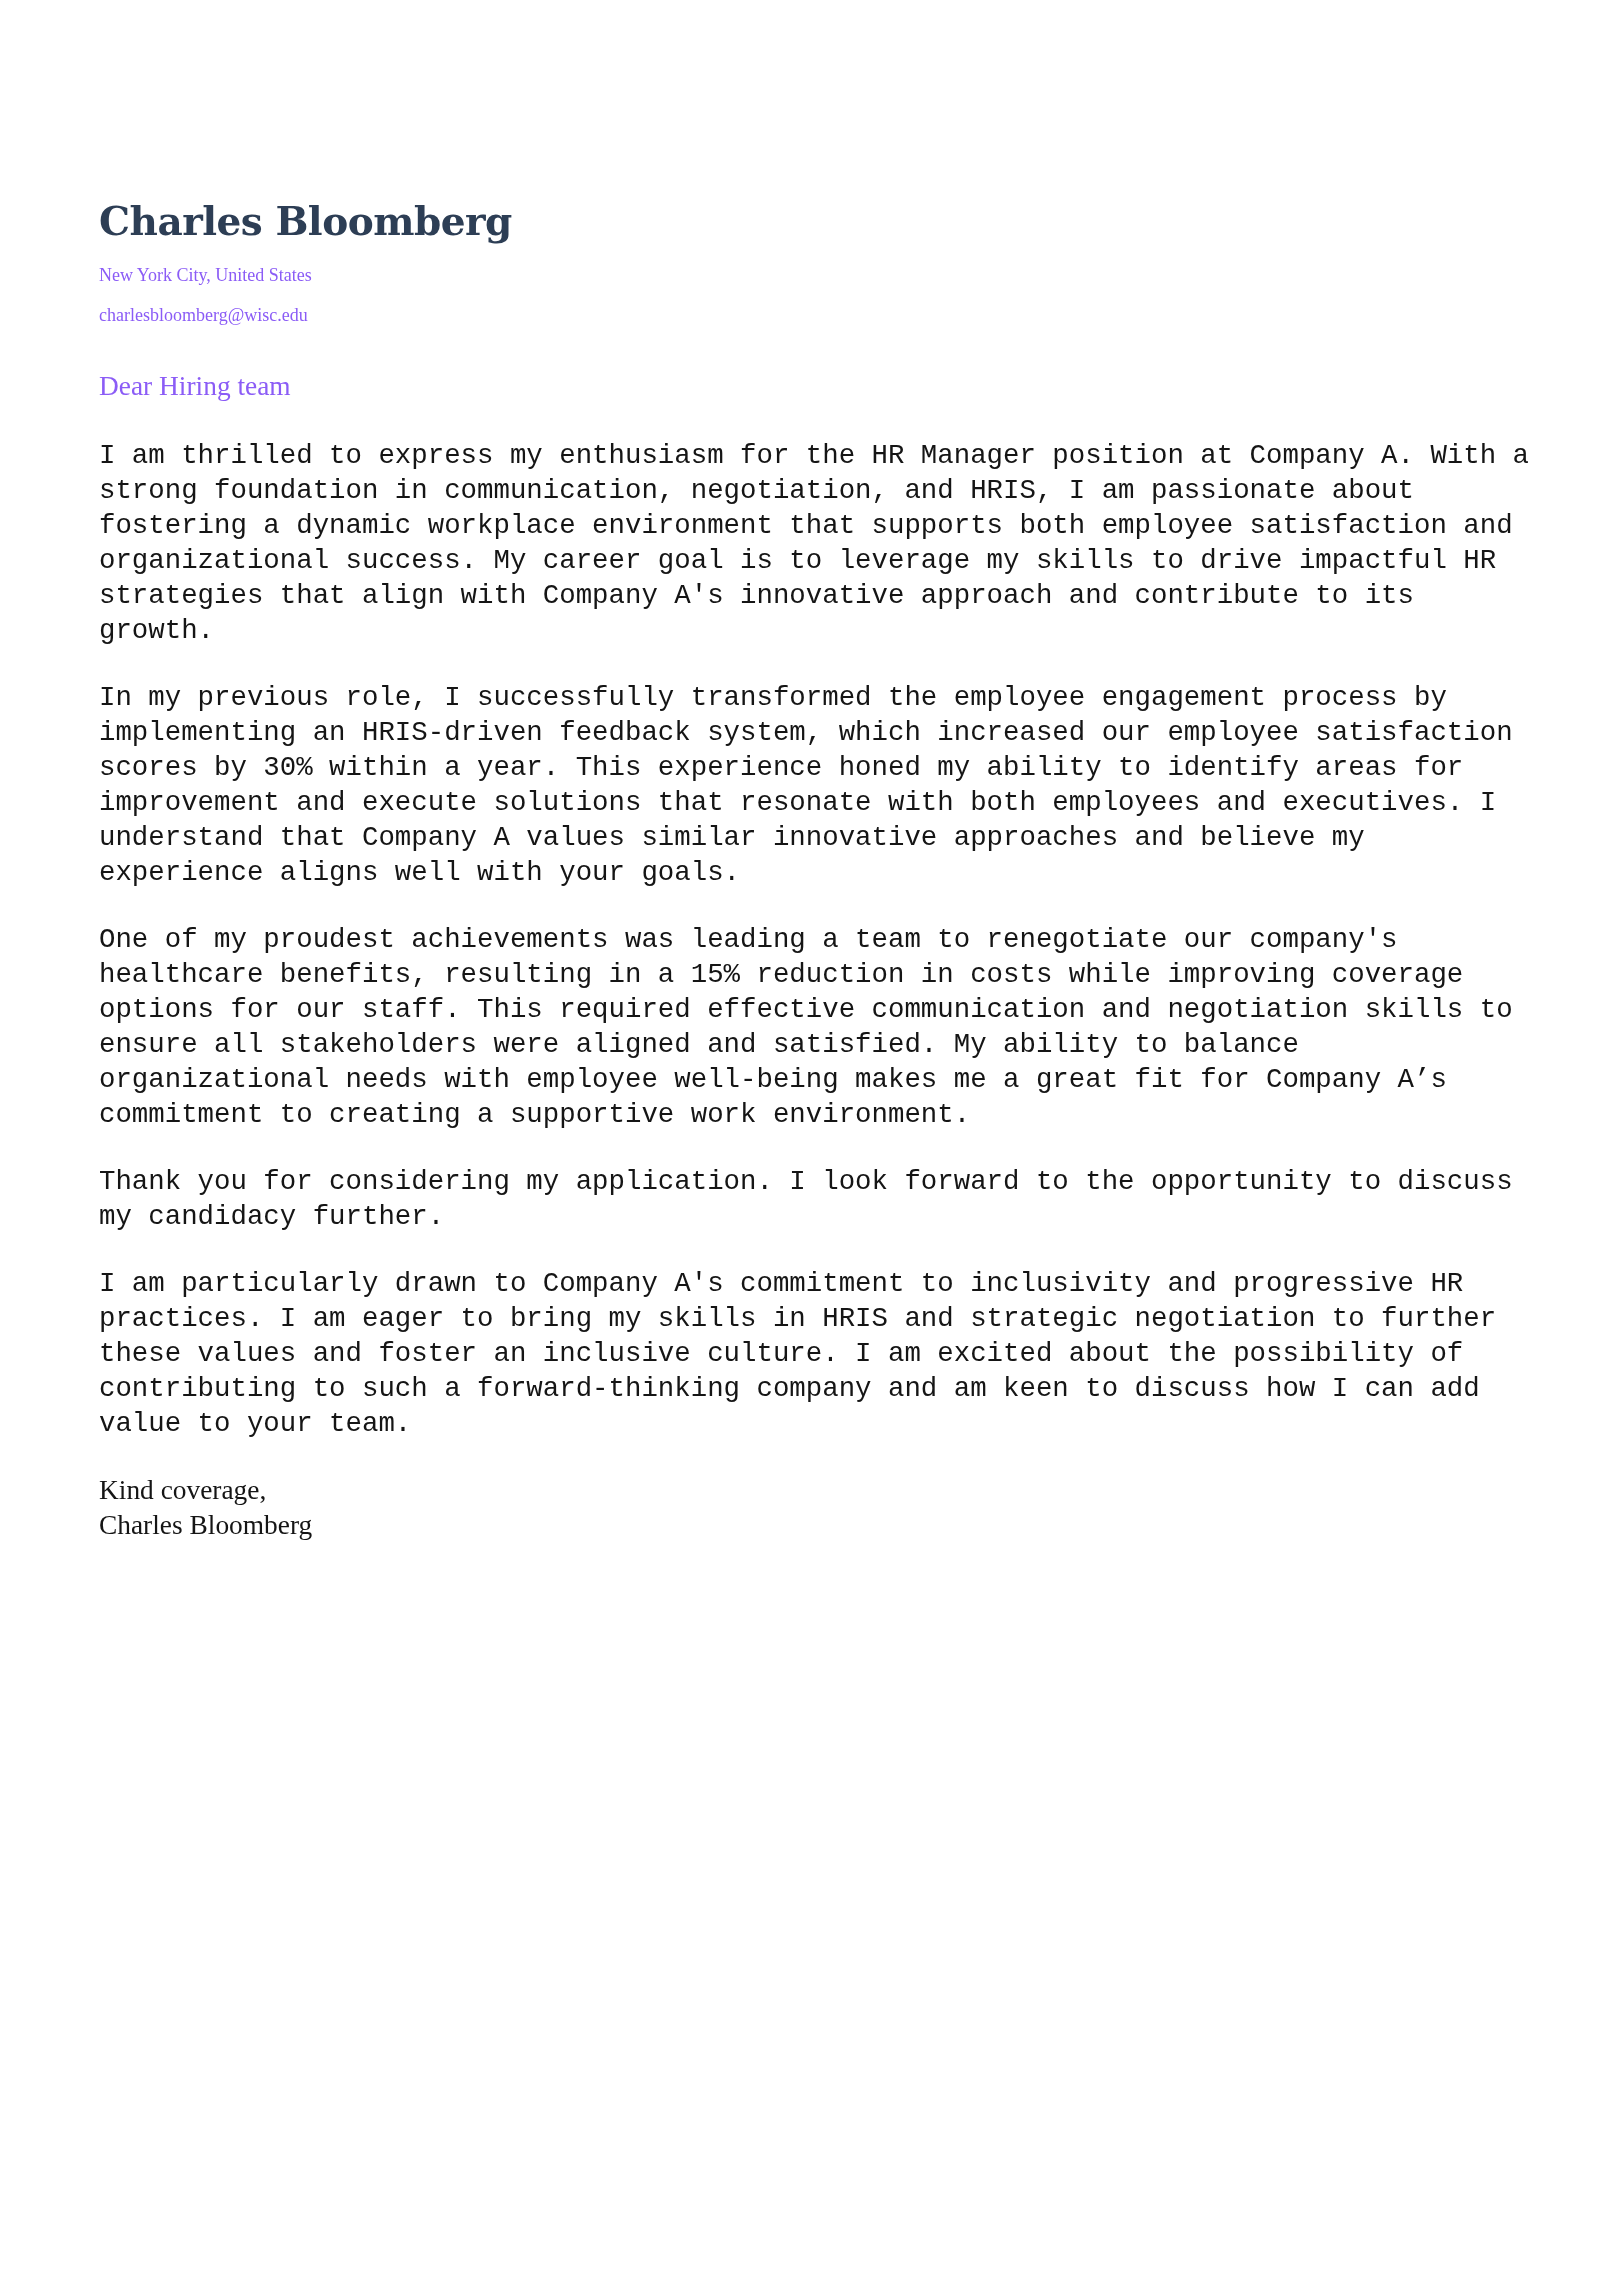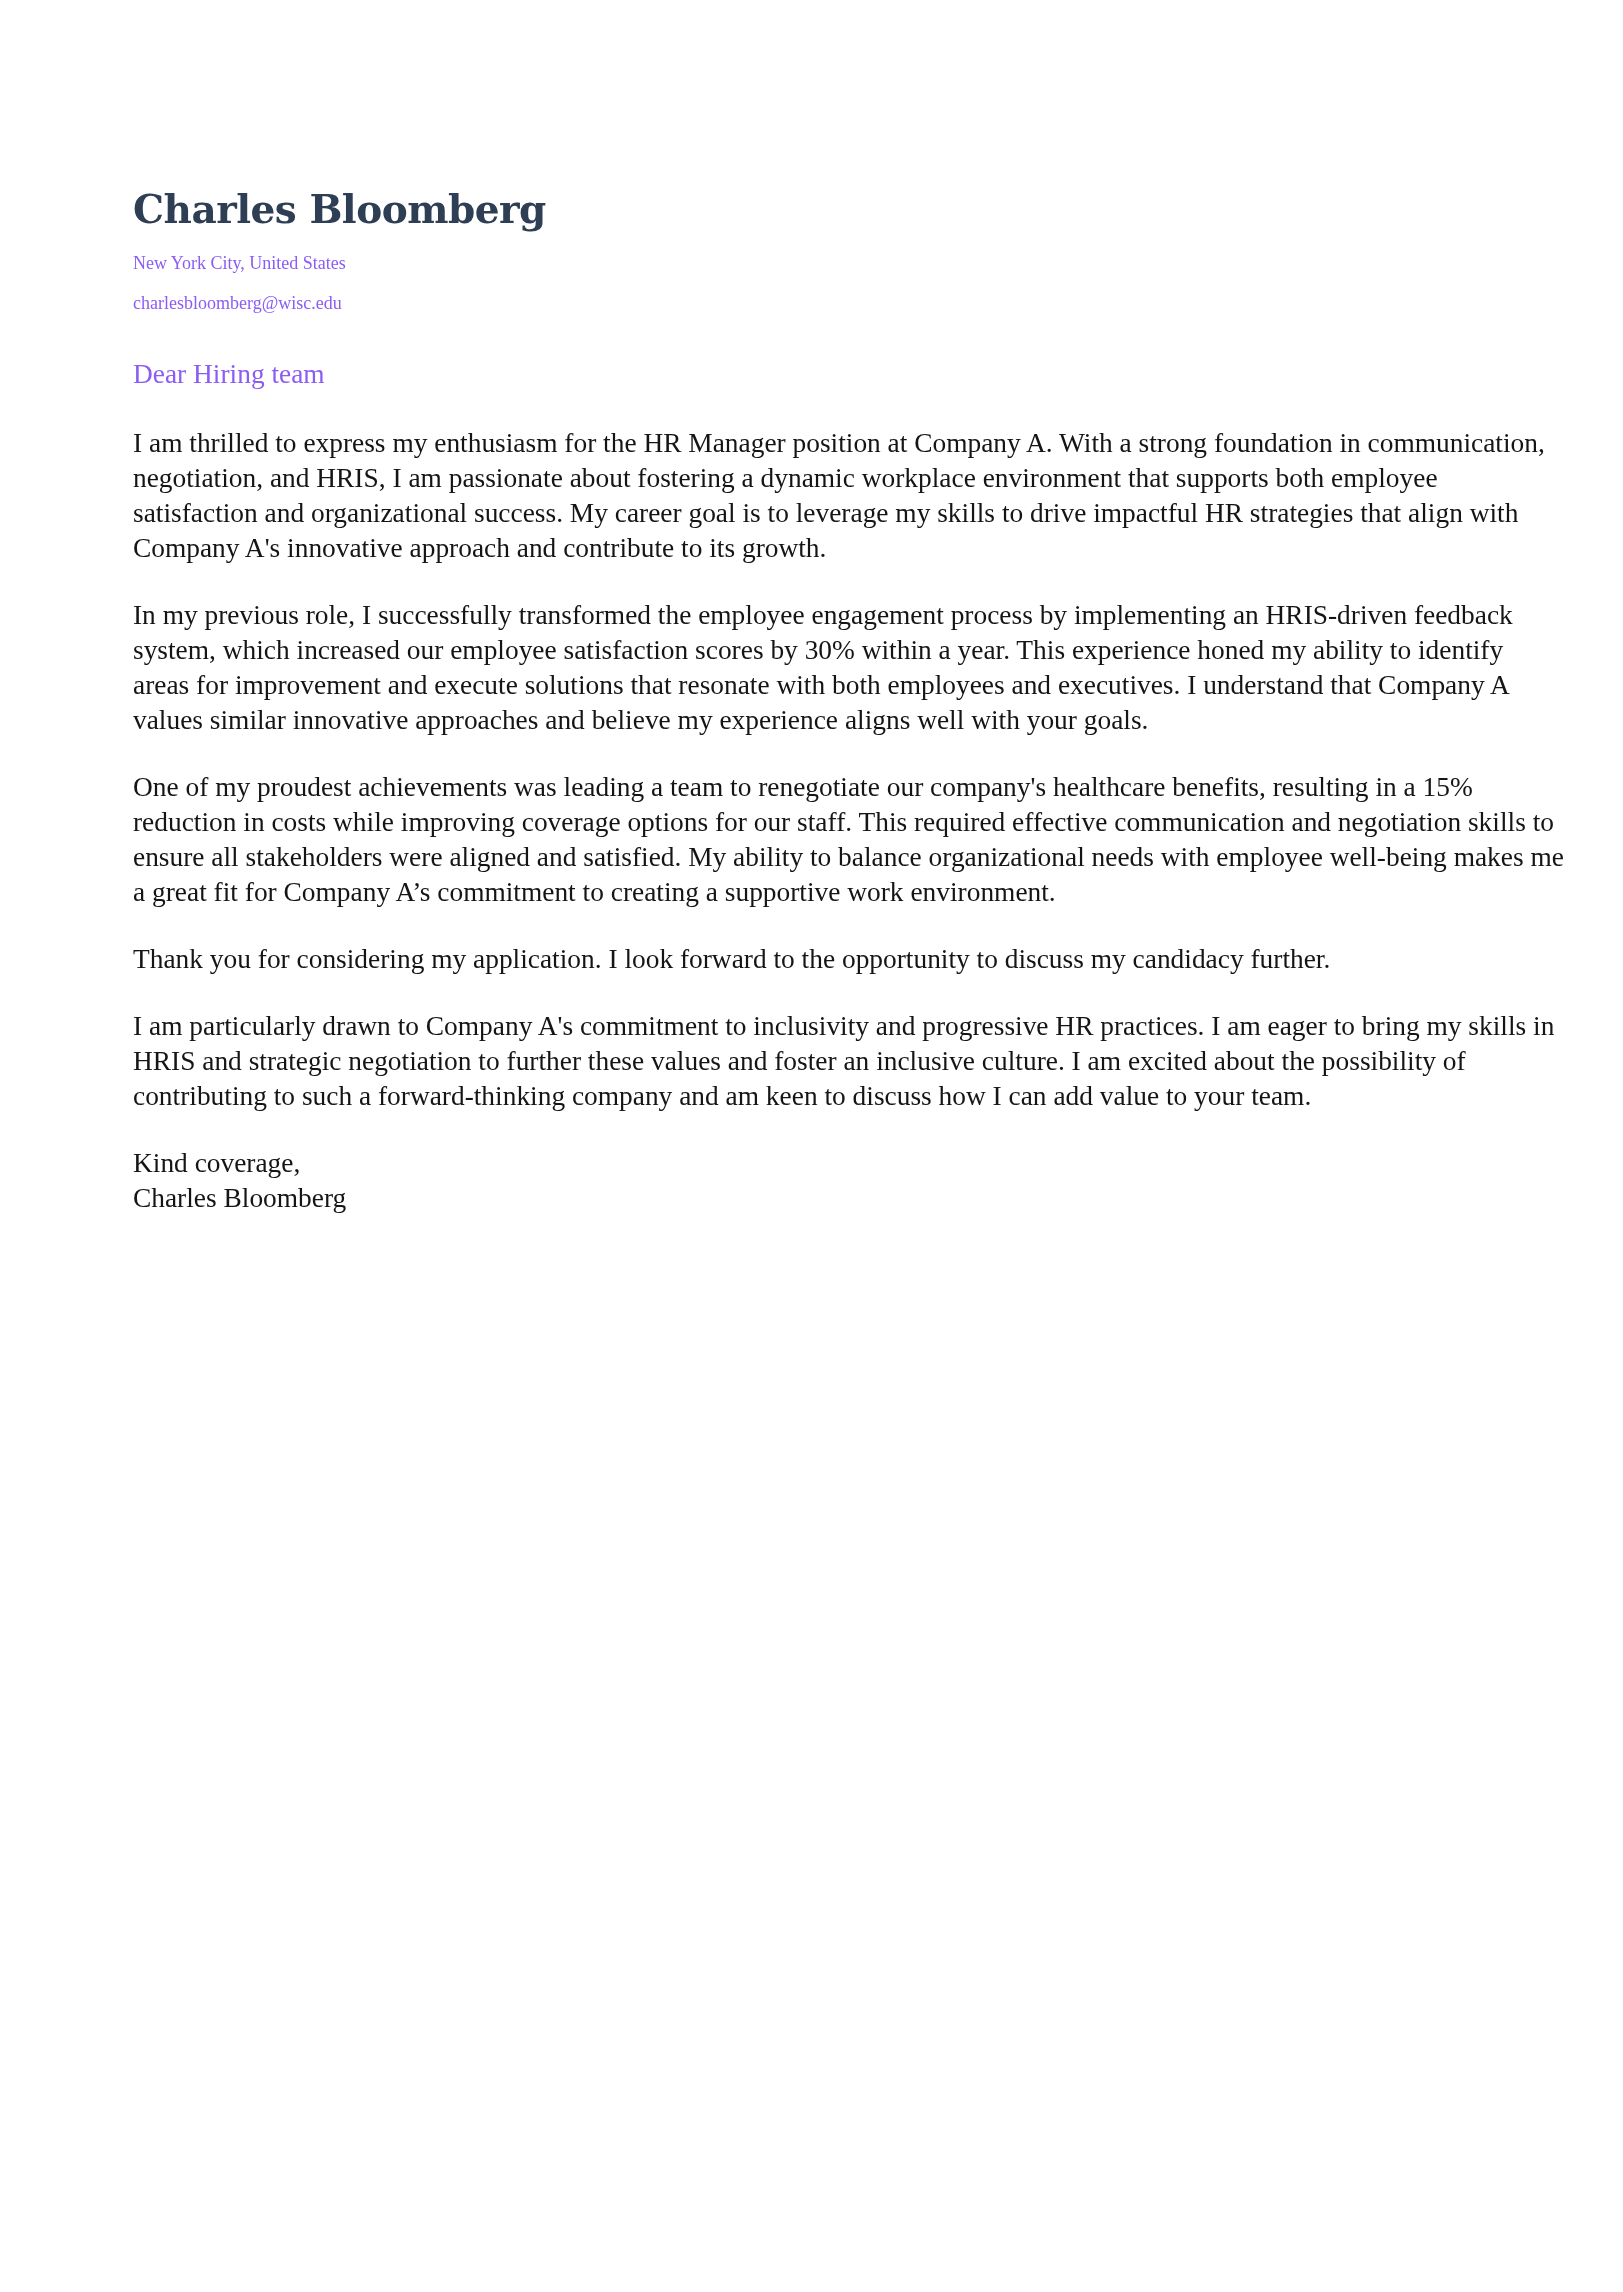--- a/index.html
+++ b/index.html
@@ -11,23 +11,22 @@
       width: 1623px;
       height: 2293px;
       position: relative;
       overflow: hidden;
       font-family: "DejaVu Serif", "Liberation Serif", serif;
       color: #111111;
     }
     .page {
       position: absolute;
       left: 99px;
-      top: 184px;
+      top: 196px;
       width: 1431px;
-      margin-left: 34px;
     }
     .name {
       font-family: "DejaVu Serif", "Liberation Serif", serif;
       font-weight: bold;
       font-size: 39px;
       line-height: 51px;
       color: #2d3e55;
       margin: 0 0 7.8px 0;
       letter-spacing: -0.5px;
     }
@@ -39,21 +38,21 @@
       color: #8b5cf6;
     }
     .greeting {
       font-family: "Liberation Serif", "DejaVu Serif", serif;
       font-size: 27.4px;
       line-height: 35px;
       margin: 34px 0 34px 0;
       color: #8b5cf6;
     }
     .para {
-      font-family: Liberation Serif, serif;
+      font-family: Liberation Mono, monospace;
       font-size: 27.4px;
       line-height: 35px;
       margin: 0 0 32px 0;
       color: #151515;
       width: 1431px;
     }
     .signoff {
       font-family: "Liberation Serif", "DejaVu Serif", serif;
       font-size: 27.4px;
       line-height: 35px;

